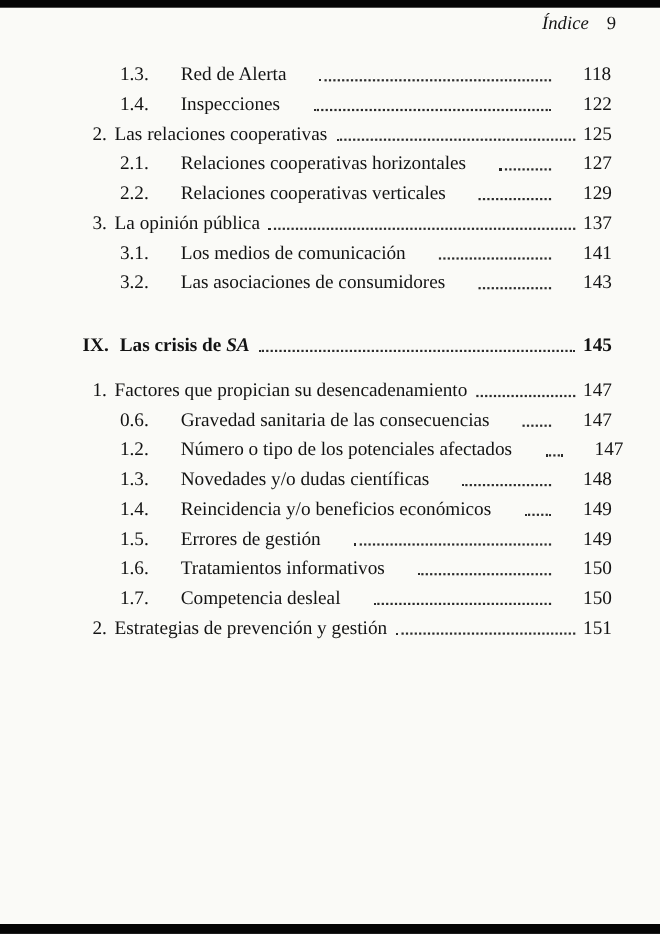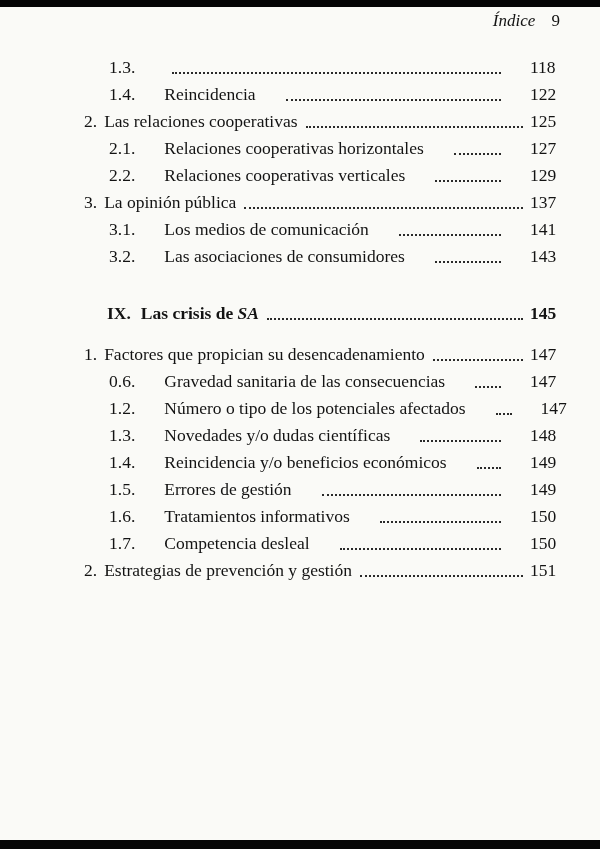--- a/index.html
+++ b/index.html
@@ -50,21 +50,21 @@
     white-space: nowrap;
   }
   .toc-row.level-0 { padding-left: 0; }
   .toc-row.level-1 { padding-left: 9px; }
   .toc-row.level-2 { padding-left: 34px; gap: 22px; }
   .toc-row.bold { font-weight: bold; }
   .toc-row.gap-lg { margin-top: 30px; }
   .toc-row.gap-sm { margin-top: 14px; }
 
   .toc-num { margin-right: 7px; }
-  .toc-row.level-0 .toc-num { margin-right: 10px; margin-left: 32px; }
+  .toc-row.level-0 .toc-num { margin-right: 10px; }
   .toc-label .it { font-style: italic; }
 
   .leader {
     flex: 1;
     height: 0;
     align-self: flex-end;
     border-bottom: 2px dotted #2a2a2a;
     margin: 0 7px 7px 8px;
     min-width: 16px;
   }
@@ -79,26 +79,27 @@
 <div class="edge-bar top"></div>
 
 <div class="running-header">
   <span class="hdr-title">Índice</span>
   <span class="hdr-page">9</span>
 </div>
 
 <div class="toc">
     <div class="toc-row level-2">
       <span class="toc-num">1.3.</span>
+      <span class="toc-label">Red de Alerta</span>
       <span class="leader"></span>
       <span class="toc-page">118</span>
     </div>
     <div class="toc-row level-2">
       <span class="toc-num">1.4.</span>
-      <span class="toc-label">Reincidencia</span>
+      <span class="toc-label">Inspecciones</span>
       <span class="leader"></span>
       <span class="toc-page">122</span>
     </div>
     <div class="toc-row level-1">
       <span class="toc-num">2.</span>
       <span class="toc-label">Las relaciones cooperativas</span>
       <span class="leader"></span>
       <span class="toc-page">125</span>
     </div>
     <div class="toc-row level-2">

